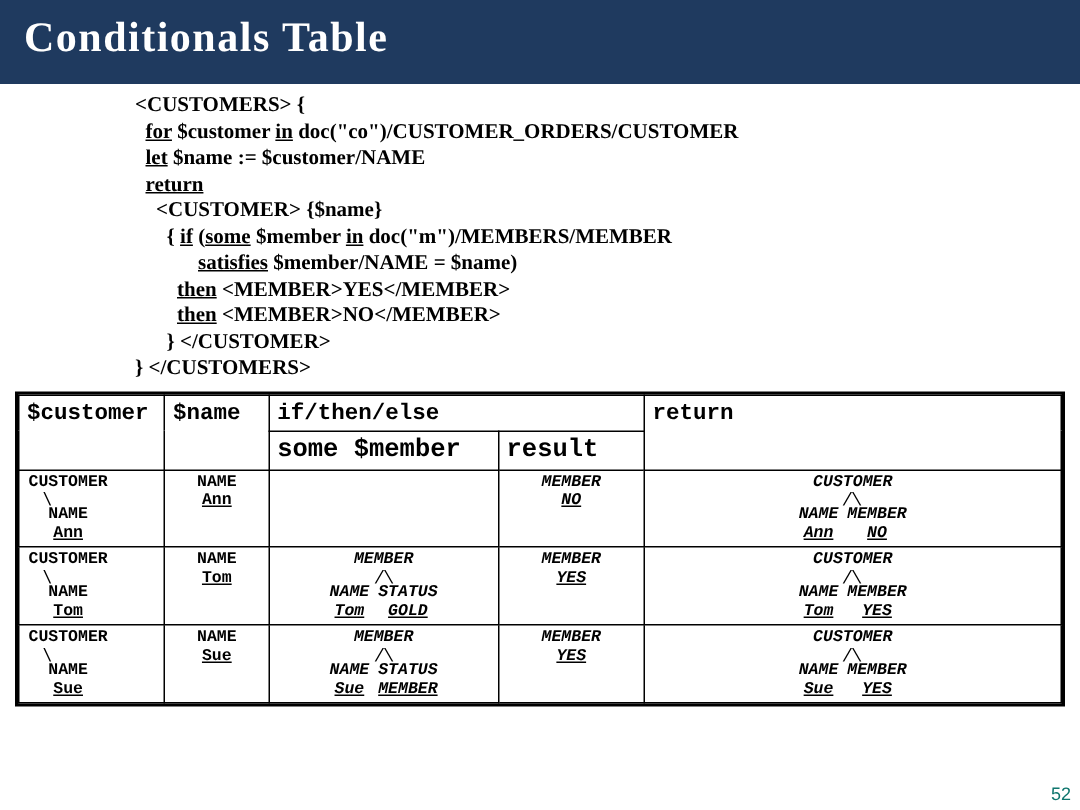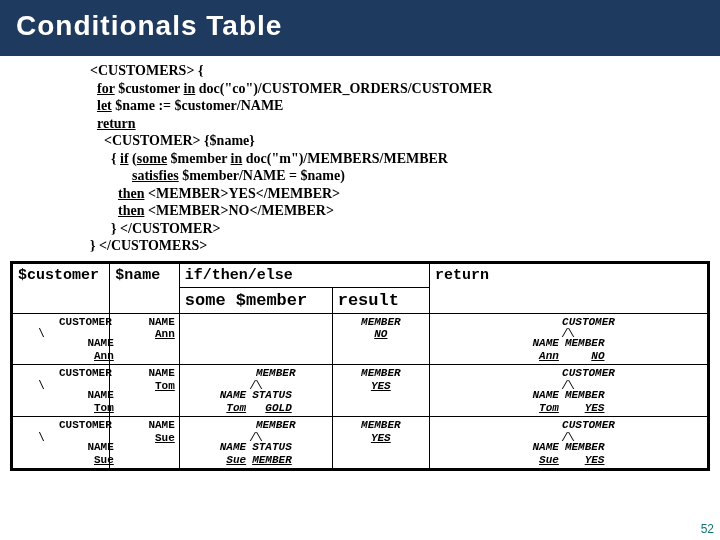--- a/index.html
+++ b/index.html
@@ -8,21 +8,21 @@
     height: 540px;
     background: #fff;
     font-family: Verdana, Arial, sans-serif;
     position: relative;
     overflow: hidden;
   }
   .header {
     background: #1f3a5f;
     color: #fff;
     padding: 10px 16px 14px 16px;
-    font-family: Liberation Sans, sans-serif;
+    font-family: Liberation Serif, serif;
     font-weight: bold;
     font-size: 28px;
     letter-spacing: 1px;
   }
   .code-block {
     font-family: Liberation Serif, serif;
     font-size: 14px;
     line-height: 1.25;
     padding: 6px 10px 4px 90px;
     white-space: pre;
@@ -46,21 +46,21 @@
     font-weight: bold;
   }
   th {
     font-size: 15px;
     text-align: left;
     padding: 3px 5px;
   }
   th.sub { font-size: 17px; }
   td { font-size: 11px; line-height: 1.15; }
   .tree { display: inline-block; text-align: center; }
-  .node { display: inline-block; padding: 0 2px; margin-left: 40px; }
+  .node { display: inline-block; padding: 0 2px; }
   .branches {
     position: relative;
     height: 9px;
     margin: 0 auto;
   }
   .branches::before, .branches::after {
     content: "";
     position: absolute;
     top: 0;
     width: 50%;
@@ -85,21 +85,21 @@
   }
   .single-branch::before {
     content:"";
     position:absolute;
     left:25%;
     width:1px;height:9px;
     border-left:1.2px solid #000;
     transform: skewX(25deg);
   }
   .row-children { display: flex; justify-content: center; gap: 6px; }
-  .col-children { display: flex; flex-direction: column; align-items: flex-end; }
+  .col-children { display: flex; flex-direction: column; align-items: center; }
   .page-num {
     position: absolute;
     right: 6px;
     bottom: 4px;
     font-size: 12px;
     font-family: Arial, sans-serif;
     color: #0f766e;
   }
   .cell-center { text-align:center;font-style:italic; }
 </style>

